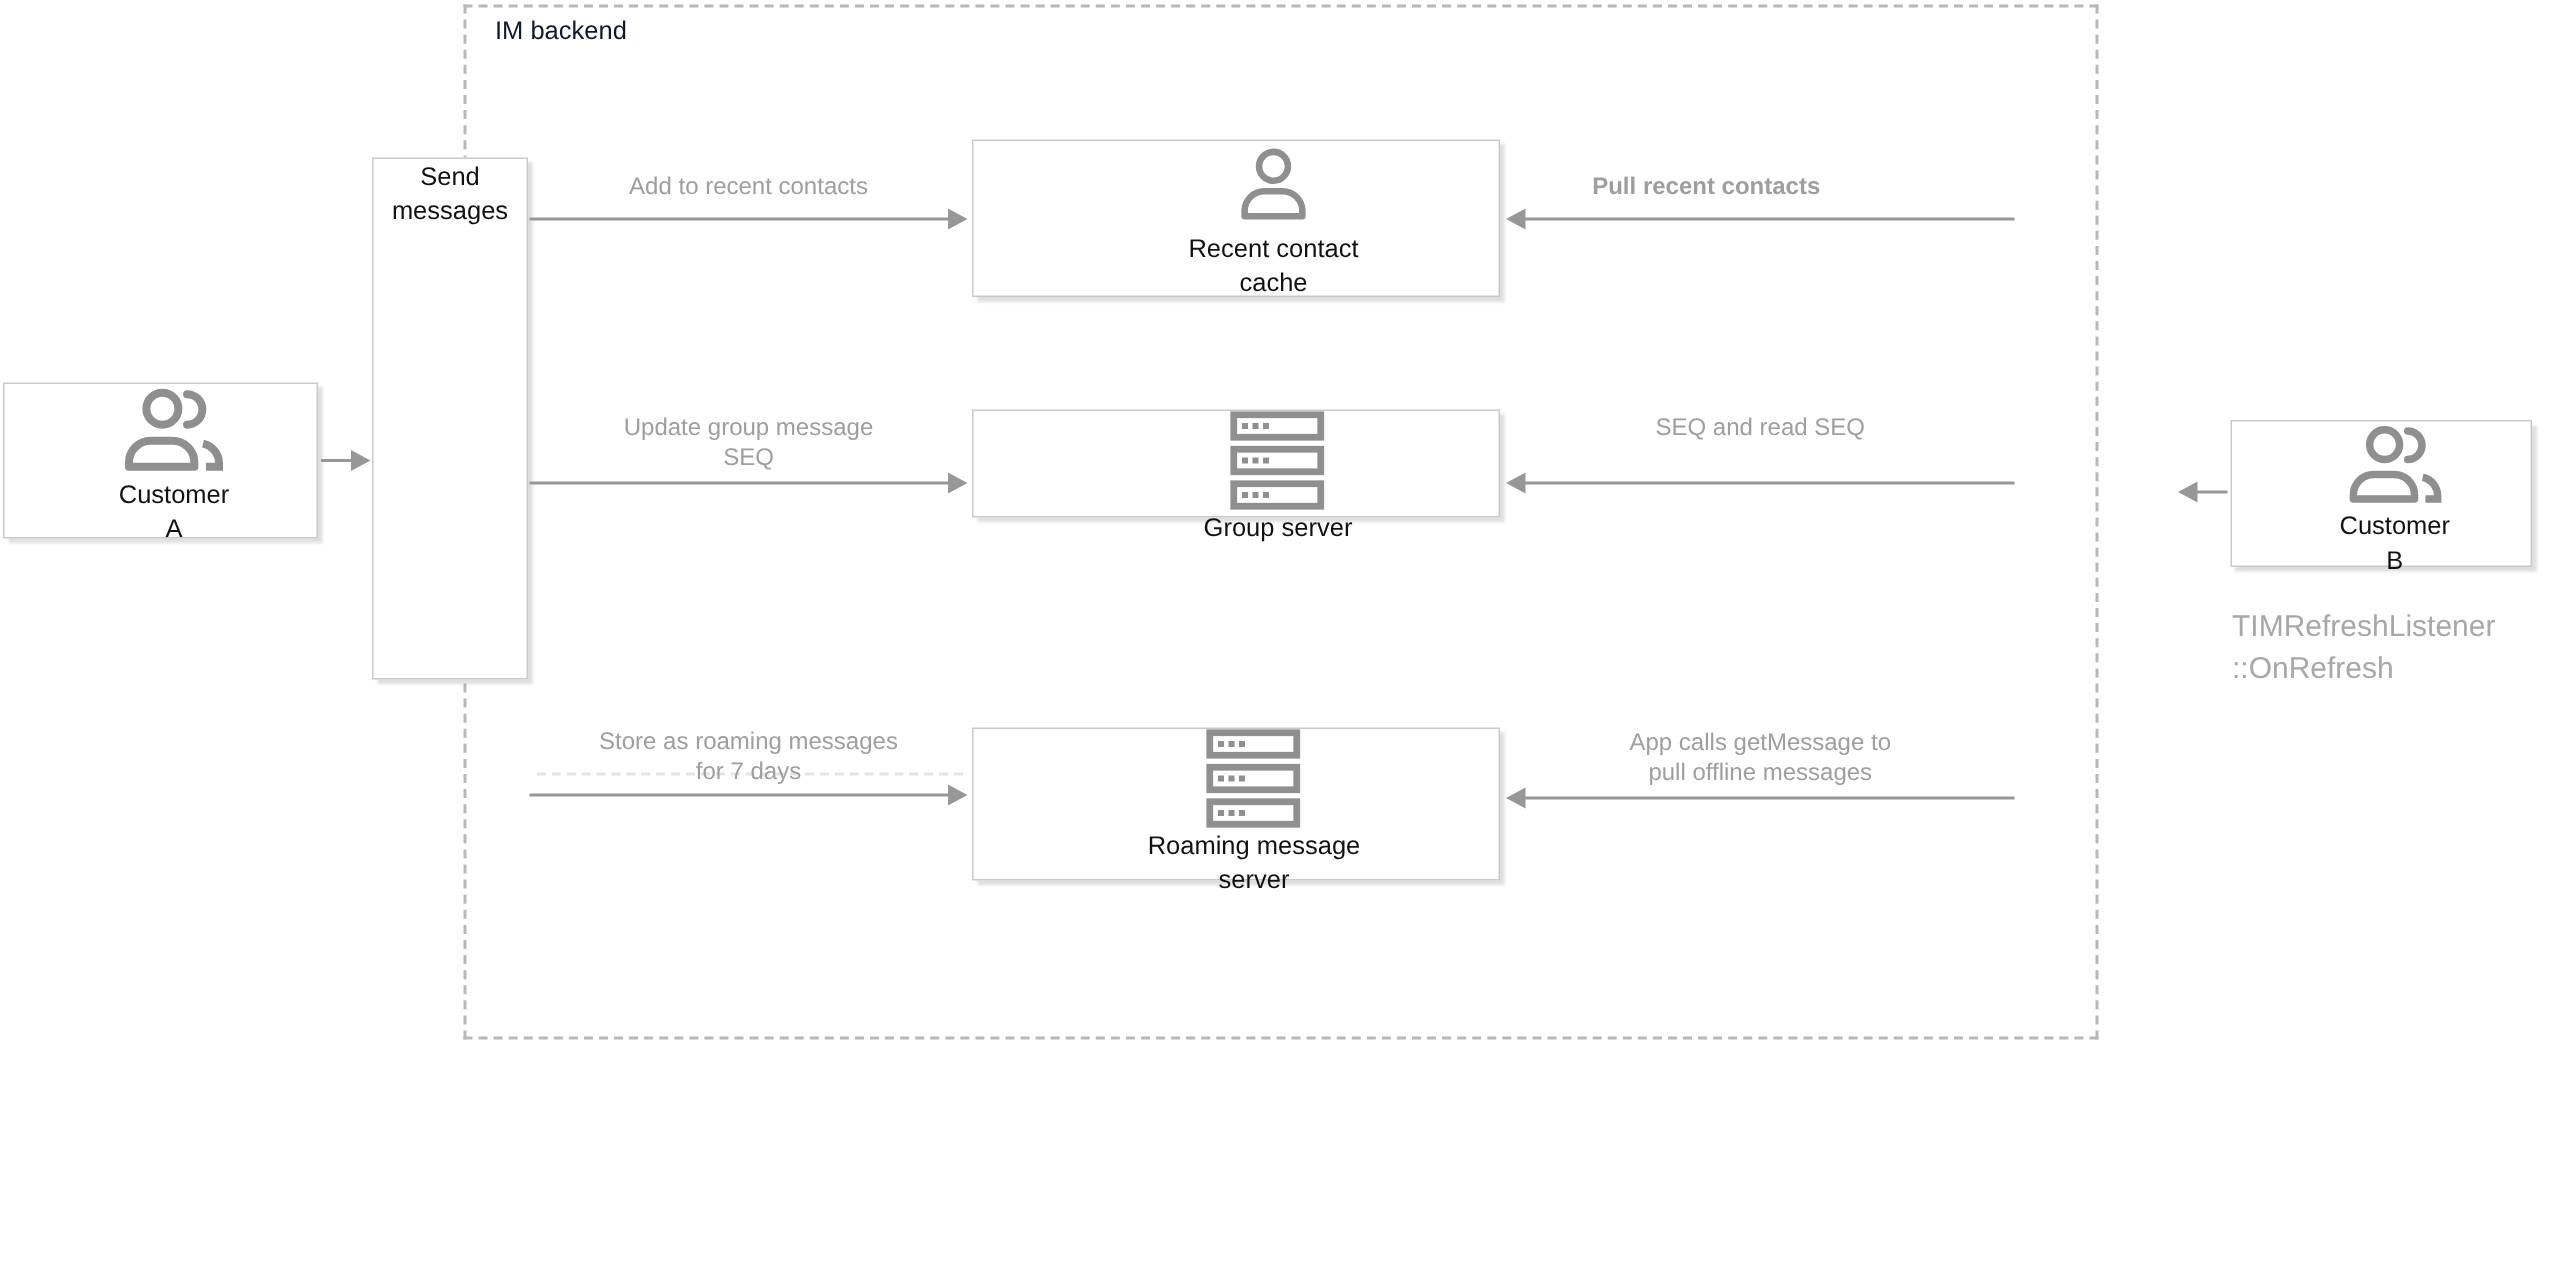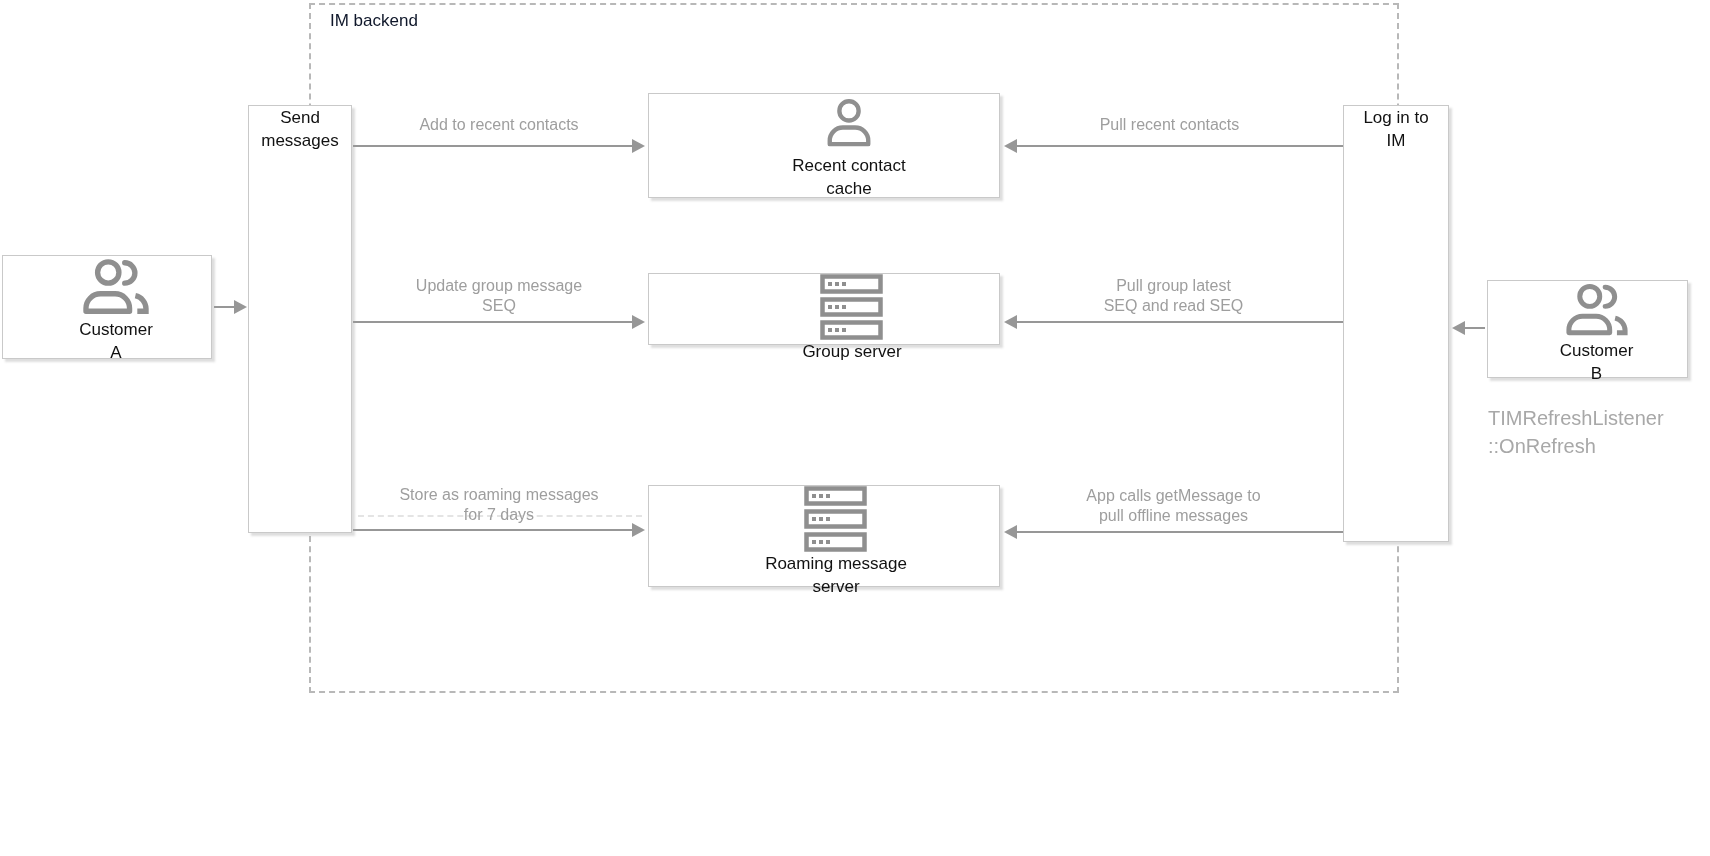--- a/index.html
+++ b/index.html
@@ -68,21 +68,21 @@
     <span class="lbl">
       <span>Customer</span>
       <span>A</span>
     </span>
   </div>
 
   <div class="arrow to-right" style="left:214px;top:306px;width:21px;">
       <span class="head"></span>
     </div>
 
-  <div class="node" style="left:248px;top:105px;width:104px;height:428px;">
+  <div class="node" style="left:248px;top:105px;width:104px;height:348px;">
     <span class="lbl">
       <span>Send</span>
       <span>messages</span>
     </span>
   </div>
 
   <div class="node with-icon" style="left:648px;top:93px;width:352px;height:105px;padding-left:50px;">
     <span class="icon">
       <svg width="56" height="60" viewBox="0 0 64 60" fill="none" stroke="currentColor">
         <circle cx="32" cy="15" r="11" stroke-width="5"></circle>
@@ -137,26 +137,20 @@
             <rect x="22" y="54" width="4" height="4"></rect>
         </g>
       </svg>
     </span>
     <span class="lbl">
       <span>Roaming message</span>
       <span>server</span>
     </span>
   </div>
 
-  <div class="node" style="left:1343px;top:105px;width:106px;height:437px;">
-    <span class="lbl">
-      <span>Log in to</span>
-      <span>IM</span>
-    </span>
-  </div>
 
   <div class="node with-icon" style="left:1487px;top:280px;width:201px;height:98px;padding-left:18px;">
     <span class="icon">
       <svg width="70" height="58" viewBox="0 0 76 64" fill="none" stroke="currentColor">
         <circle cx="30" cy="17" r="11" stroke-width="5.5"></circle>
         <path d="M47 7 A10.5 10.5 0 0 1 47 28" stroke-width="5.5" stroke-linecap="round"></path>
         <path d="M7 57 v-3 a15 15 0 0 1 15 -15 h15 a15 15 0 0 1 15 15 v3 z" stroke-width="5.5" stroke-linejoin="round"></path>
         <path d="M58 41 a14 14 0 0 1 11 13.5 v2.5 h-9" stroke-width="5.5"></path>
       </svg>
     </span>
@@ -197,25 +191,24 @@
   </div>
   <div class="edge-label" style="left:353px;top:276px;width:292px;">
     <span>Update group message</span>
     <span>SEQ</span>
   </div>
   <div class="edge-label" style="left:353px;top:485px;width:292px;">
     <span>Store as roaming messages</span>
     <span>for 7 days</span>
   </div>
 
-  <div class="edge-label" style="left:1000px;top:115px;width:339px;">
+  <div class="edge-label" style="left:968px;top:115px;width:339px;font-weight:bold;">
     <span>Pull recent contacts</span>
   </div>
   <div class="edge-label" style="left:1004px;top:276px;width:339px;">
-    <span>Pull group latest</span>
     <span>SEQ and read SEQ</span>
   </div>
   <div class="edge-label" style="left:1004px;top:486px;width:339px;">
     <span>App calls getMessage to</span>
     <span>pull offline messages</span>
   </div>
 
   <div class="annotation" style="left:1488px;top:404px;">
     <span>TIMRefreshListener</span>
     <span>::OnRefresh</span>

